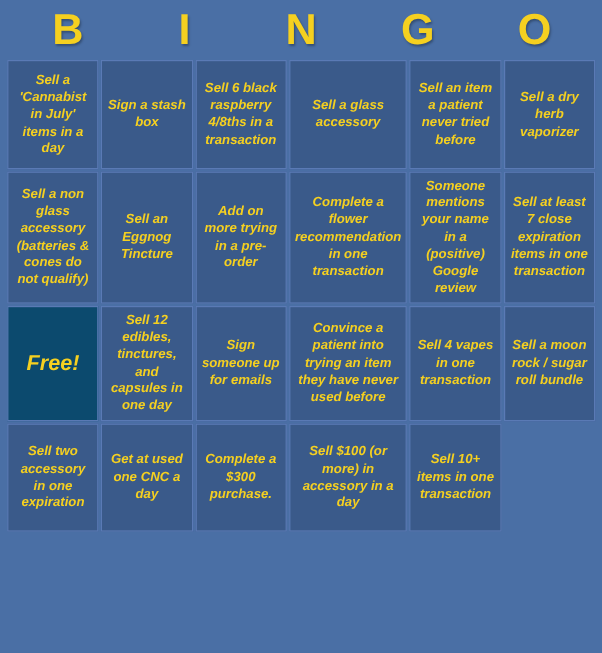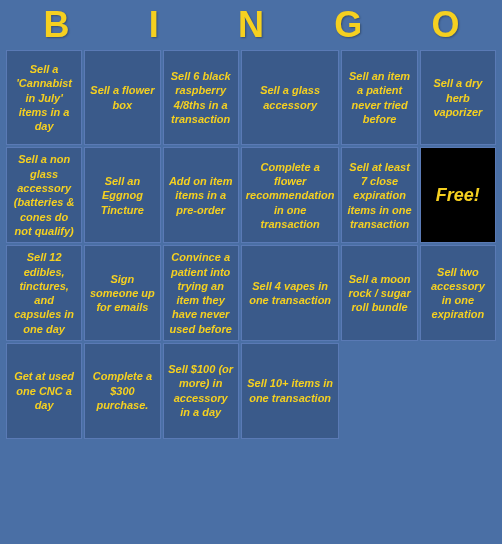--- a/index.html
+++ b/index.html
@@ -45,21 +45,21 @@
       justify-content: center;
       text-align: center;
       padding: 4px;
       color: #f5d020;
       font-size: 11px;
       font-weight: bold;
       line-height: 1.3;
       cursor: pointer;
     }
     .bingo-cell.free {
-      background: #000000;
+      background: #0c4a6e;
     }
     .bingo-cell.free .cell-text {
       font-size: 18px;
       font-weight: bold;
     }
     .cell-text {
       display: block;
     }
   </style>
 </head>
@@ -71,45 +71,48 @@
   <span class="bingo-letter">N</span>
   <span class="bingo-letter">G</span>
   <span class="bingo-letter">O</span>
 </div>
 
 <div class="bingo-grid" id="grid">
 <div class="bingo-cell">
       <span class="cell-text">Sell a 'Cannabist in July' items in a day</span>
     </div>
     <div class="bingo-cell">
-      <span class="cell-text">Sell a flower box</span>
+      <span class="cell-text">Sign a stash box</span>
     </div>
     <div class="bingo-cell">
       <span class="cell-text">Sell 6 black raspberry 4/8ths in a transaction</span>
     </div>
     <div class="bingo-cell">
       <span class="cell-text">Sell a glass accessory</span>
     </div>
     <div class="bingo-cell">
       <span class="cell-text">Sell an item a patient never tried before</span>
     </div>
     <div class="bingo-cell">
       <span class="cell-text">Sell a dry herb vaporizer</span>
     </div>
     <div class="bingo-cell">
       <span class="cell-text">Sell a non glass accessory (batteries &amp; cones do not qualify)</span>
     </div>
     <div class="bingo-cell">
       <span class="cell-text">Sell an Eggnog Tincture</span>
     </div>
     <div class="bingo-cell">
-      <span class="cell-text">Add on item items in a pre-order</span>
+      <span class="cell-text">Add on more trying in a pre-order</span>
     </div>
     <div class="bingo-cell">
       <span class="cell-text">Complete a flower recommendation in one transaction</span>
+    </div>
+    <div class="bingo-cell">
+      <span class="cell-text">Someone mentions your name in a (positive) Google review</span>
     </div>
     <div class="bingo-cell">
       <span class="cell-text">Sell at least 7 close expiration items in one transaction</span>
     </div>
     <div class="bingo-cell free">
       <span class="cell-text">Free!</span>
     </div>
     <div class="bingo-cell">
       <span class="cell-text">Sell 12 edibles, tinctures, and capsules in one day</span>
     </div>

